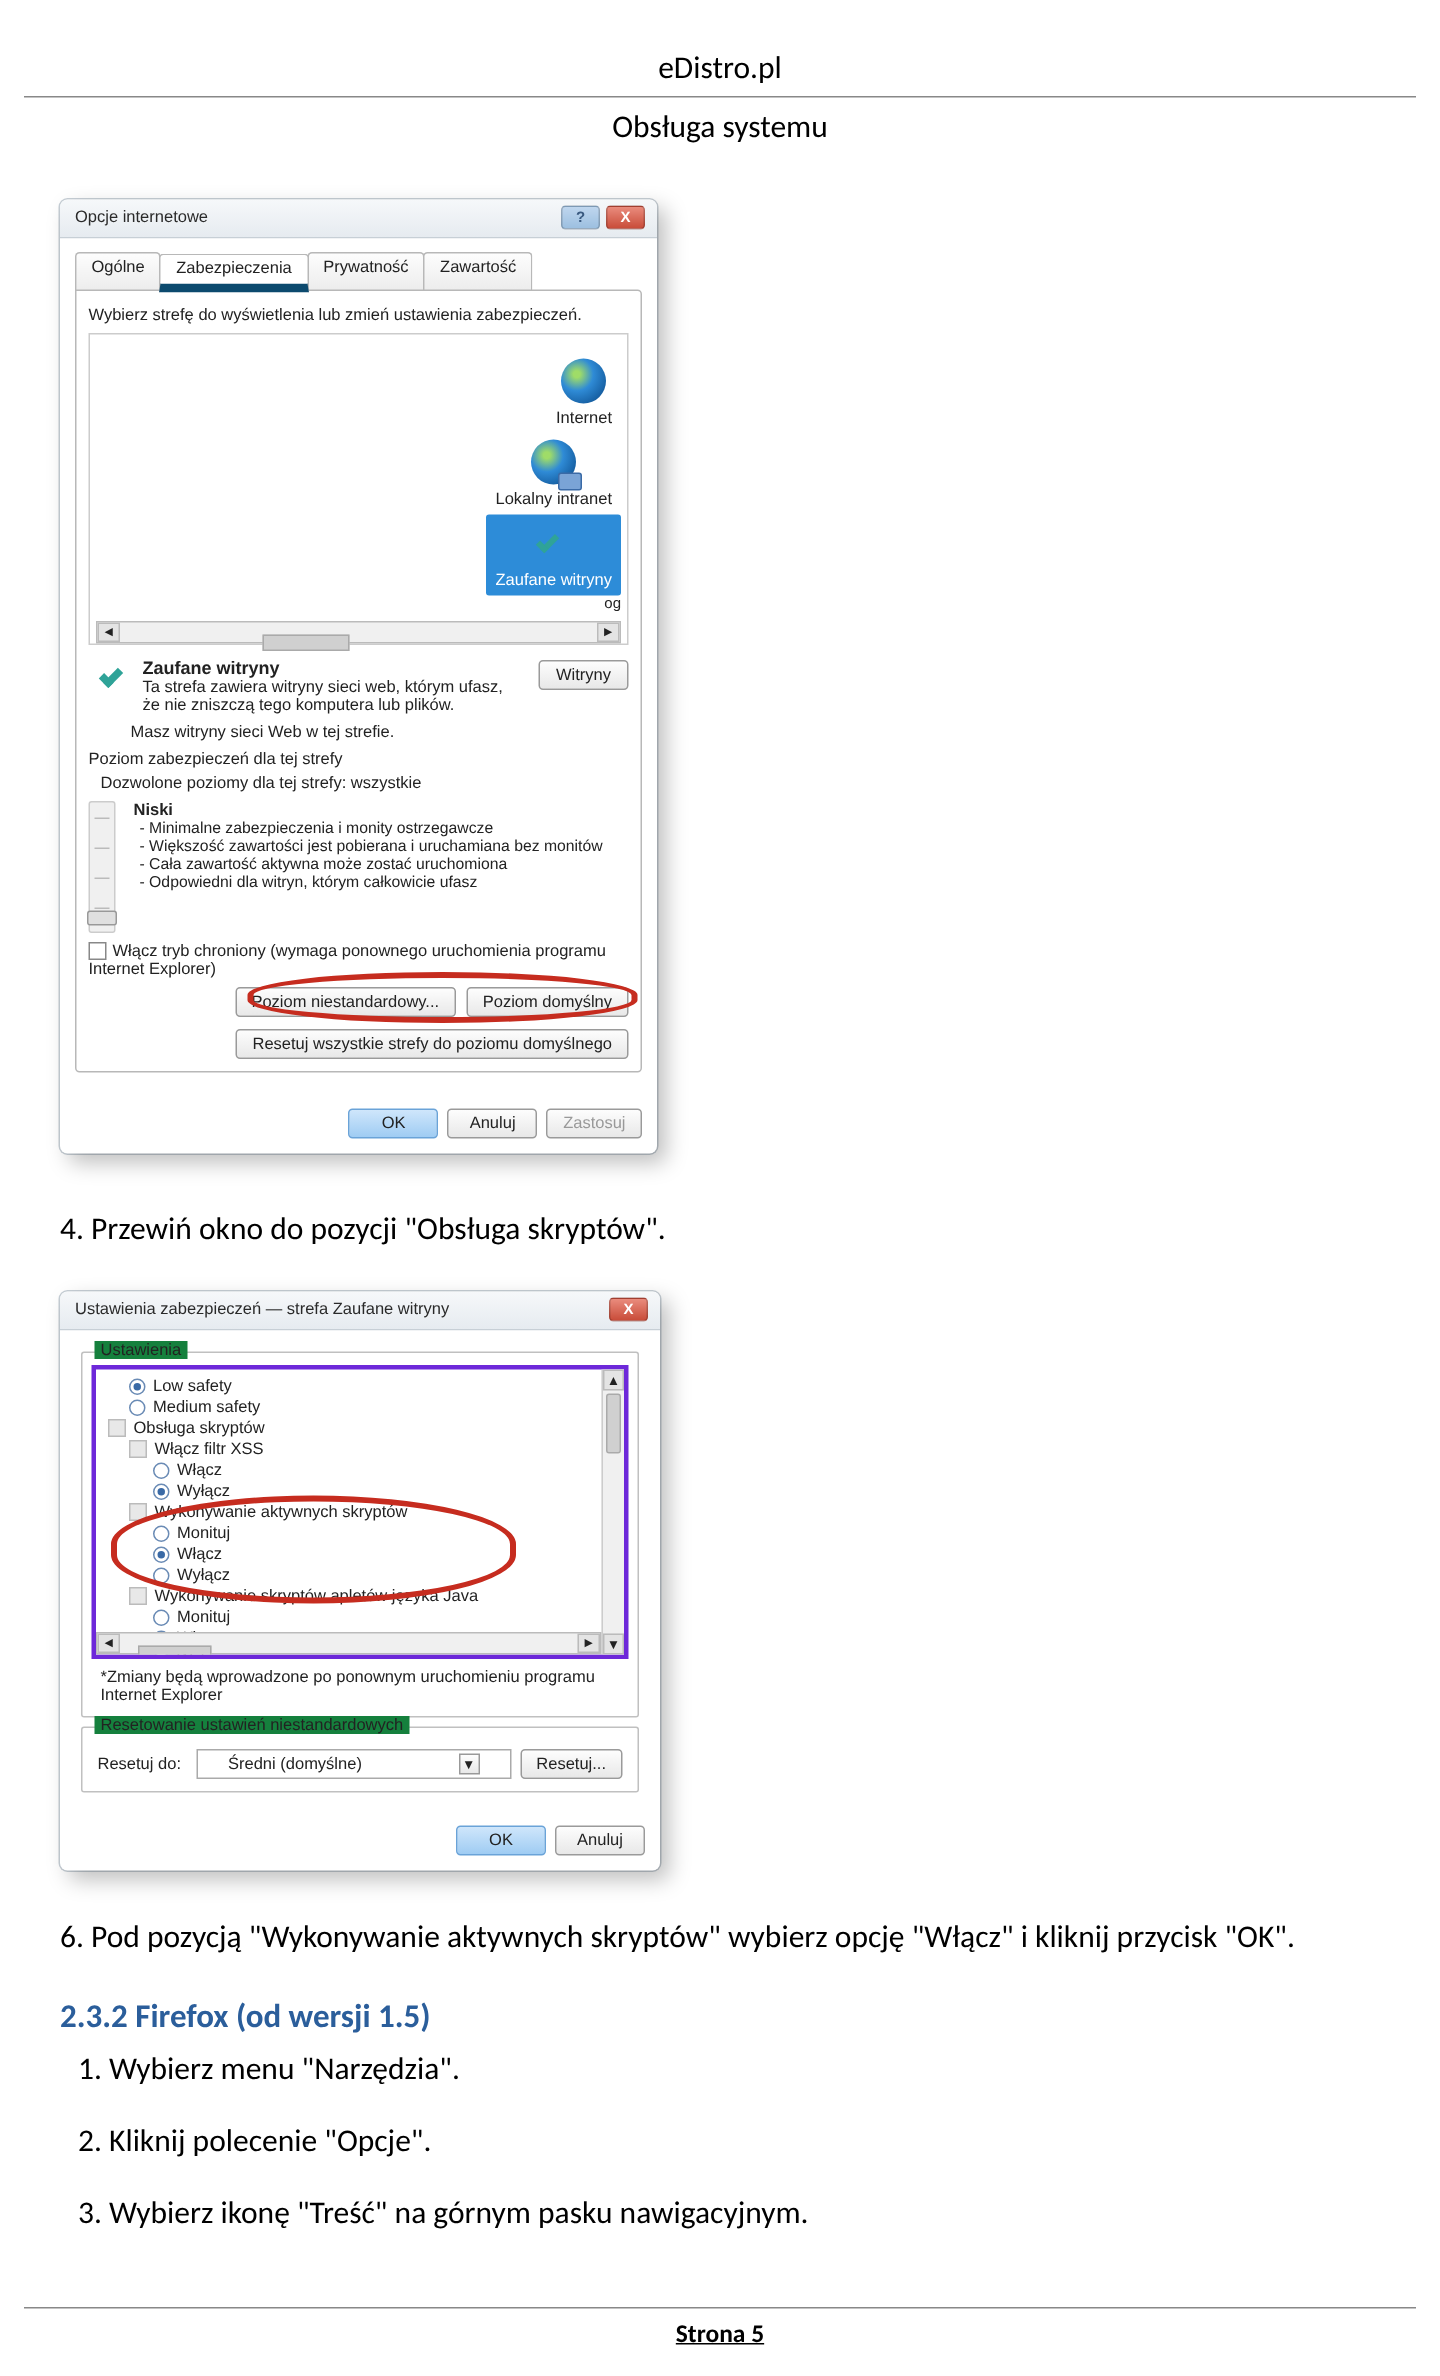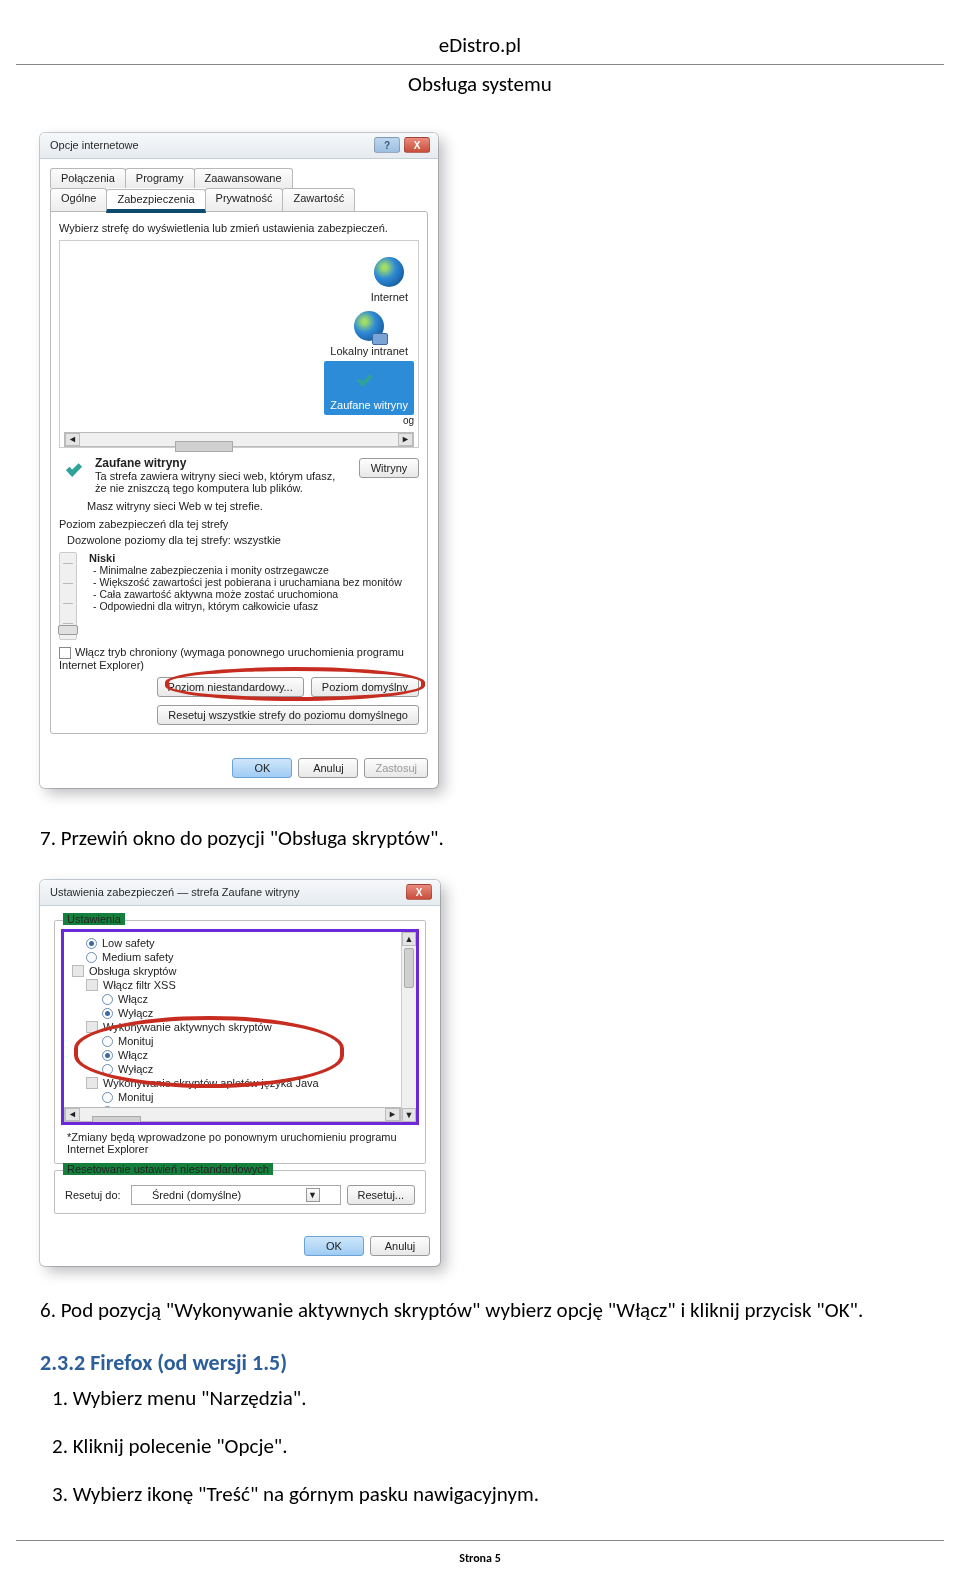--- a/index.html
+++ b/index.html
@@ -62,21 +62,21 @@
     font-size: 11px;
     padding: 3px 10px 4px;
     border-radius: 3px 3px 0 0;
     margin-right: -1px;
     position: relative;
     top: 1px;
   }
   .tab.selected {
     background: #fff;
     z-index: 2;
-    border-bottom: 4px solid #0c4a6e;
+    border-bottom: 6px solid #0c4a6e;
     top: 2px;
     text-align: center;
   }
   .tab-panel {
     border: 1px solid #b8b8b8;
     background: #fff;
     border-radius: 0 3px 3px 3px;
     padding: 10px 8px 8px;
     margin-bottom: 8px;
   }
@@ -175,45 +175,40 @@
   .num-item { margin-left: 30px; text-indent: -18px; }
   .section-heading { color: #2b5e9b; font-size: 22px; font-weight: 600; margin: 24px 40px 8px; }
 
   .footer {
     position: absolute;
     bottom: 18px;
     left: 0; right: 0;
     text-align: center;
   }
   .footer .hr2 { border:none; border-top:1px solid #888; margin:0 16px 6px; }
-  .footer .pg { font-size: 12px; font-weight: 700; }
+  .footer .pg { font-size: 17px; font-weight: 700; text-decoration: underline; }
 </style>
 </head>
 <body>
 
 <div class="page-header">
   <div class="site-title">eDistro.pl</div>
   <hr class="hr-line">
   <div class="subtitle">Obsługa systemu</div>
 </div>
 
 <div class="win">
   <div class="titlebar">
     <span class="titlebar-text">Opcje internetowe</span>
     <span class="win-btns">
       <span class="win-btn help">?</span>
       <span class="win-btn close">X</span>
     </span>
   </div>
   <div class="win-body">
-    <div class="tabrow">
-      <span class="tab">Połączenia</span>
-      <span class="tab">Programy</span>
-      <span class="tab">Zaawansowane</span>
-    </div>
     <div class="tabrow">
       <span class="tab">Ogólne</span>
       <span class="tab selected">Zabezpieczenia</span>
       <span class="tab">Prywatność</span>
       <span class="tab">Zawartość</span>
     </div>
     <div class="tab-panel" style="position:relative;">
       <div style="font-size:11px;">Wybierz strefę do wyświetlenia lub zmień ustawienia zabezpieczeń.</div>
       <div style="border:1px solid #ccc; padding:4px 4px 0; margin-top:6px;">
         <div class="zone-row">
@@ -286,21 +281,21 @@
       </div>
     </div>
   </div>
   <div class="bottom-btns">
     <span class="btn blue">OK</span>
     <span class="btn">Anuluj</span>
     <span class="btn dis">Zastosuj</span>
   </div>
 </div>
 
-<div class="doc-text">7. Przewiń okno do pozycji "Obsługa skryptów".</div>
+<div class="doc-text">4. Przewiń okno do pozycji "Obsługa skryptów".</div>
 
 <div class="win win2">
   <div class="titlebar">
     <span class="titlebar-text">Ustawienia zabezpieczeń — strefa Zaufane witryny</span>
     <span class="win-btns">
       <span class="win-btn close">X</span>
     </span>
   </div>
   <div class="win-body">
     <div class="fieldset">

